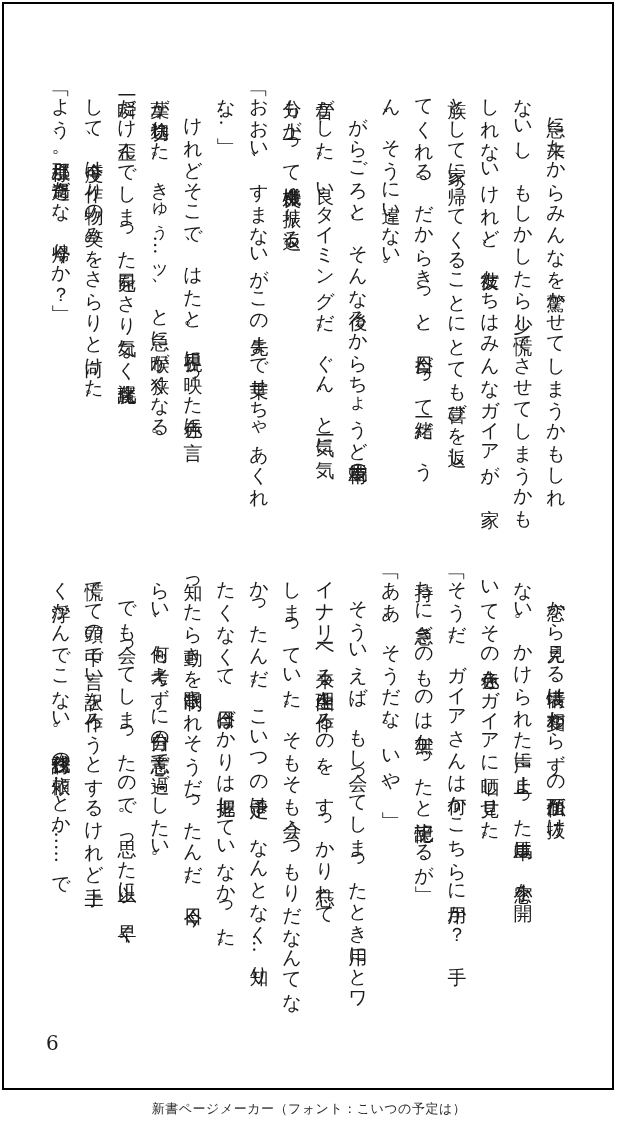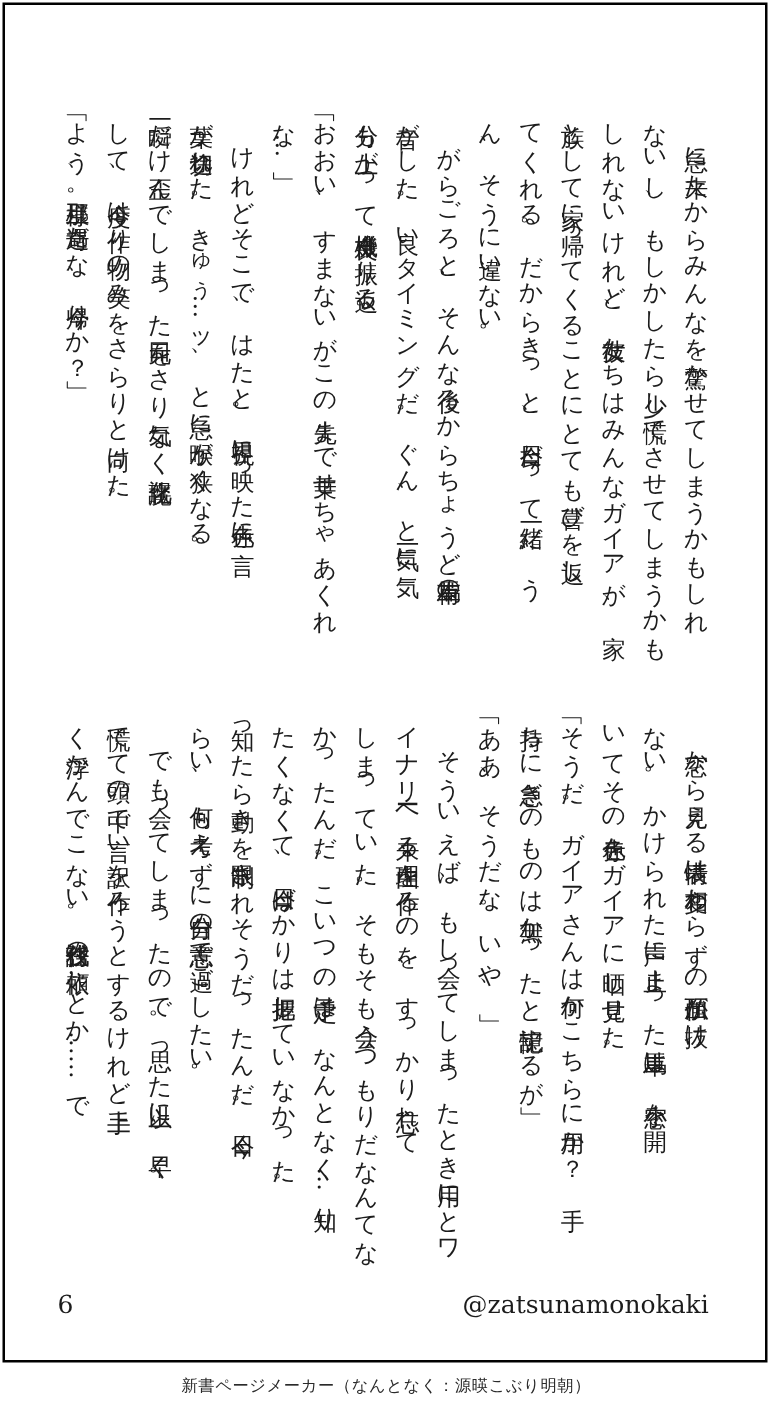--- a/index.html
+++ b/index.html
@@ -71,17 +71,16 @@
 
 <div class="page">
   <div class="frame"></div>
 
   <div class="text-block text-block-top"><p>　急に来たからみんなを驚かせてしまうかもしれ</p><p>ないし、もしかしたら少し慌てさせてしまうかも</p><p>しれないけれど、彼女たちはみんなガイアが、家</p><p>族として家に帰ってくることにとても喜びを返し</p><p>てくれる。だからきっと、今日だって一緒だ。う</p><p>ん、そうに違いない。</p><p>　がらごろと、そんな後ろからちょうど荷馬車の</p><p>音がした。良いタイミングだ。ぐん、と一気に気</p><p>分も上がって機嫌良く振り返る。</p><p>「おおい、すまないがこの先まで乗せちゃあくれ</p><p>な…」</p><p>　けれどそこで、はたと。視界に映った赤色に言</p><p>葉が途切れた。きゅぅ…ッ、と急に喉が狭くなる。</p><p>一瞬だけ歪んでしまった口元をさり気なく誤魔化</p><p>して、今度は作り物の笑みをさらりと向けた。</p><p>「よう、旦那様。奇遇だな、今帰りか？」</p></div>
 
   <div class="text-block text-block-bottom"><p>　窓から見える表情は相変わらずの仏頂面が抜け</p><p>ない。かけられた声に止まった馬車は、小窓を開</p><p>いてその赤色をガイアに晒し見せた。</p><p>「そうだ。ガイアさんは何かこちらに用か？　手</p><p>持ちに急ぎのものは無かったと記憶するが」</p><p>「ああ、そうだな。いや、」</p><p>　そういえば、もし会ってしまったとき用にとワ</p><p>イナリーへ来る理由を作るのを、すっかり忘れて</p><p>しまっていた。そもそも会うつもりだなんてな</p><p>かったんだ。こいつの予定は、なんとなく…知り</p><p>たくなくて、今日ばかりは把握していなかった。</p><p>知ったら動きを制限されそうだったんだ。今日く</p><p>らい、何も考えずに自分の意志で過ごしたい。</p><p>　でも会ってしまったので。思った以上に、早く。</p><p>慌てて頭の中で言い訳を作ろうとするけれど上手</p><p>く浮かんでこない。討伐任務の依頼…とか……で</p></div>
 
   <div class="footer">
     <span>6</span>
-    <span>@zatsunamonokaki</span>
   </div>
 
-  <div class="caption">新書ページメーカー（なんとなく：源暎こぶり明朝）</div>
+  <div class="caption">新書ページメーカー（フォント：こいつの予定は）</div>
 </div>
 
 </body></html>

